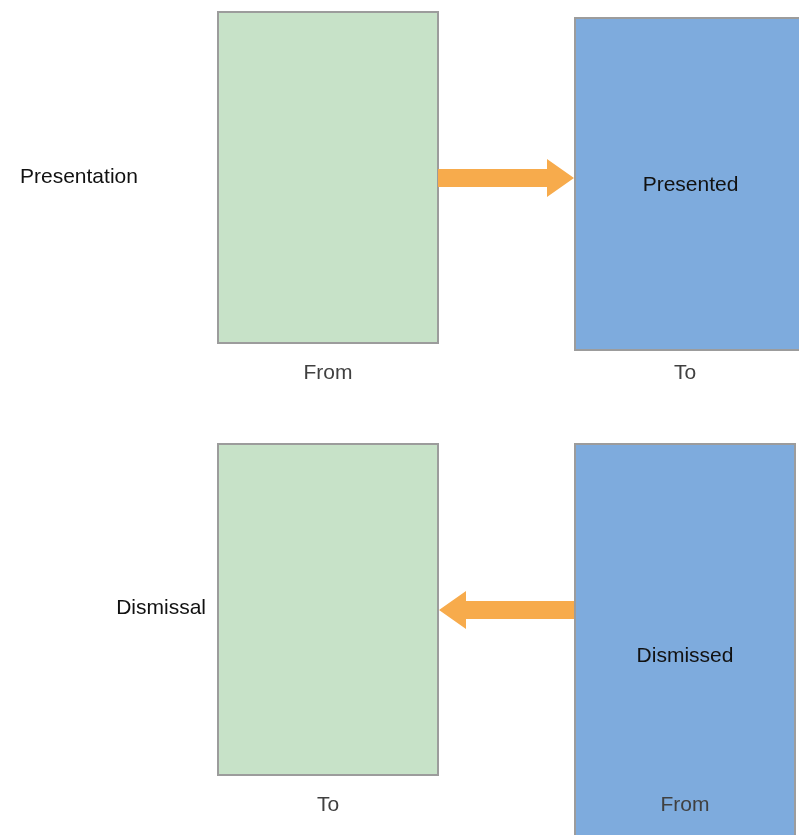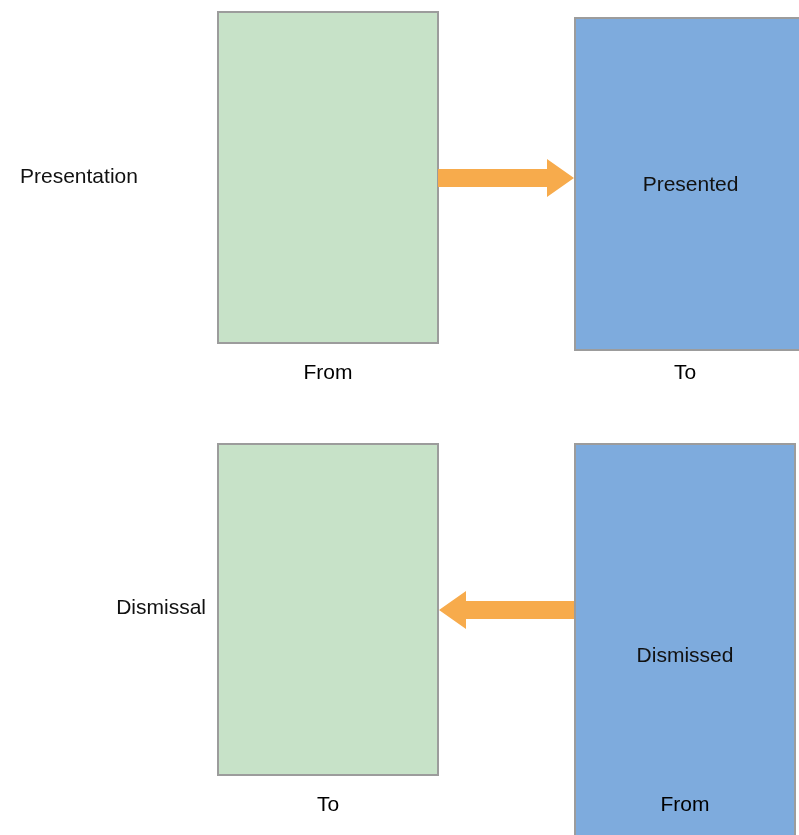--- a/index.html
+++ b/index.html
@@ -76,21 +76,21 @@
 
   
   #box-to-dismissal   { left: 209px; top: 25px; width: 222px; height: 333px; }
   #box-from-dismissal { left: 566px; top: 25px; width: 222px; height: 423px; }
 
   
   .box-caption {
     position: absolute;
     font-size: 21px;
     line-height: 24px;
-    color: #000000;
+    color: #404040;
     text-align: center;
     white-space: nowrap;
   }
   #cap-from-presentation { left: 209px; top: 360px; width: 222px; }
   #cap-to-presentation   { left: 566px; top: 360px; width: 222px; }
   #cap-to-dismissal      { left: 209px; top: 374px; width: 222px; }
   #cap-from-dismissal    { left: 566px; top: 374px; width: 222px; }
 
   
   .arrow-svg {

